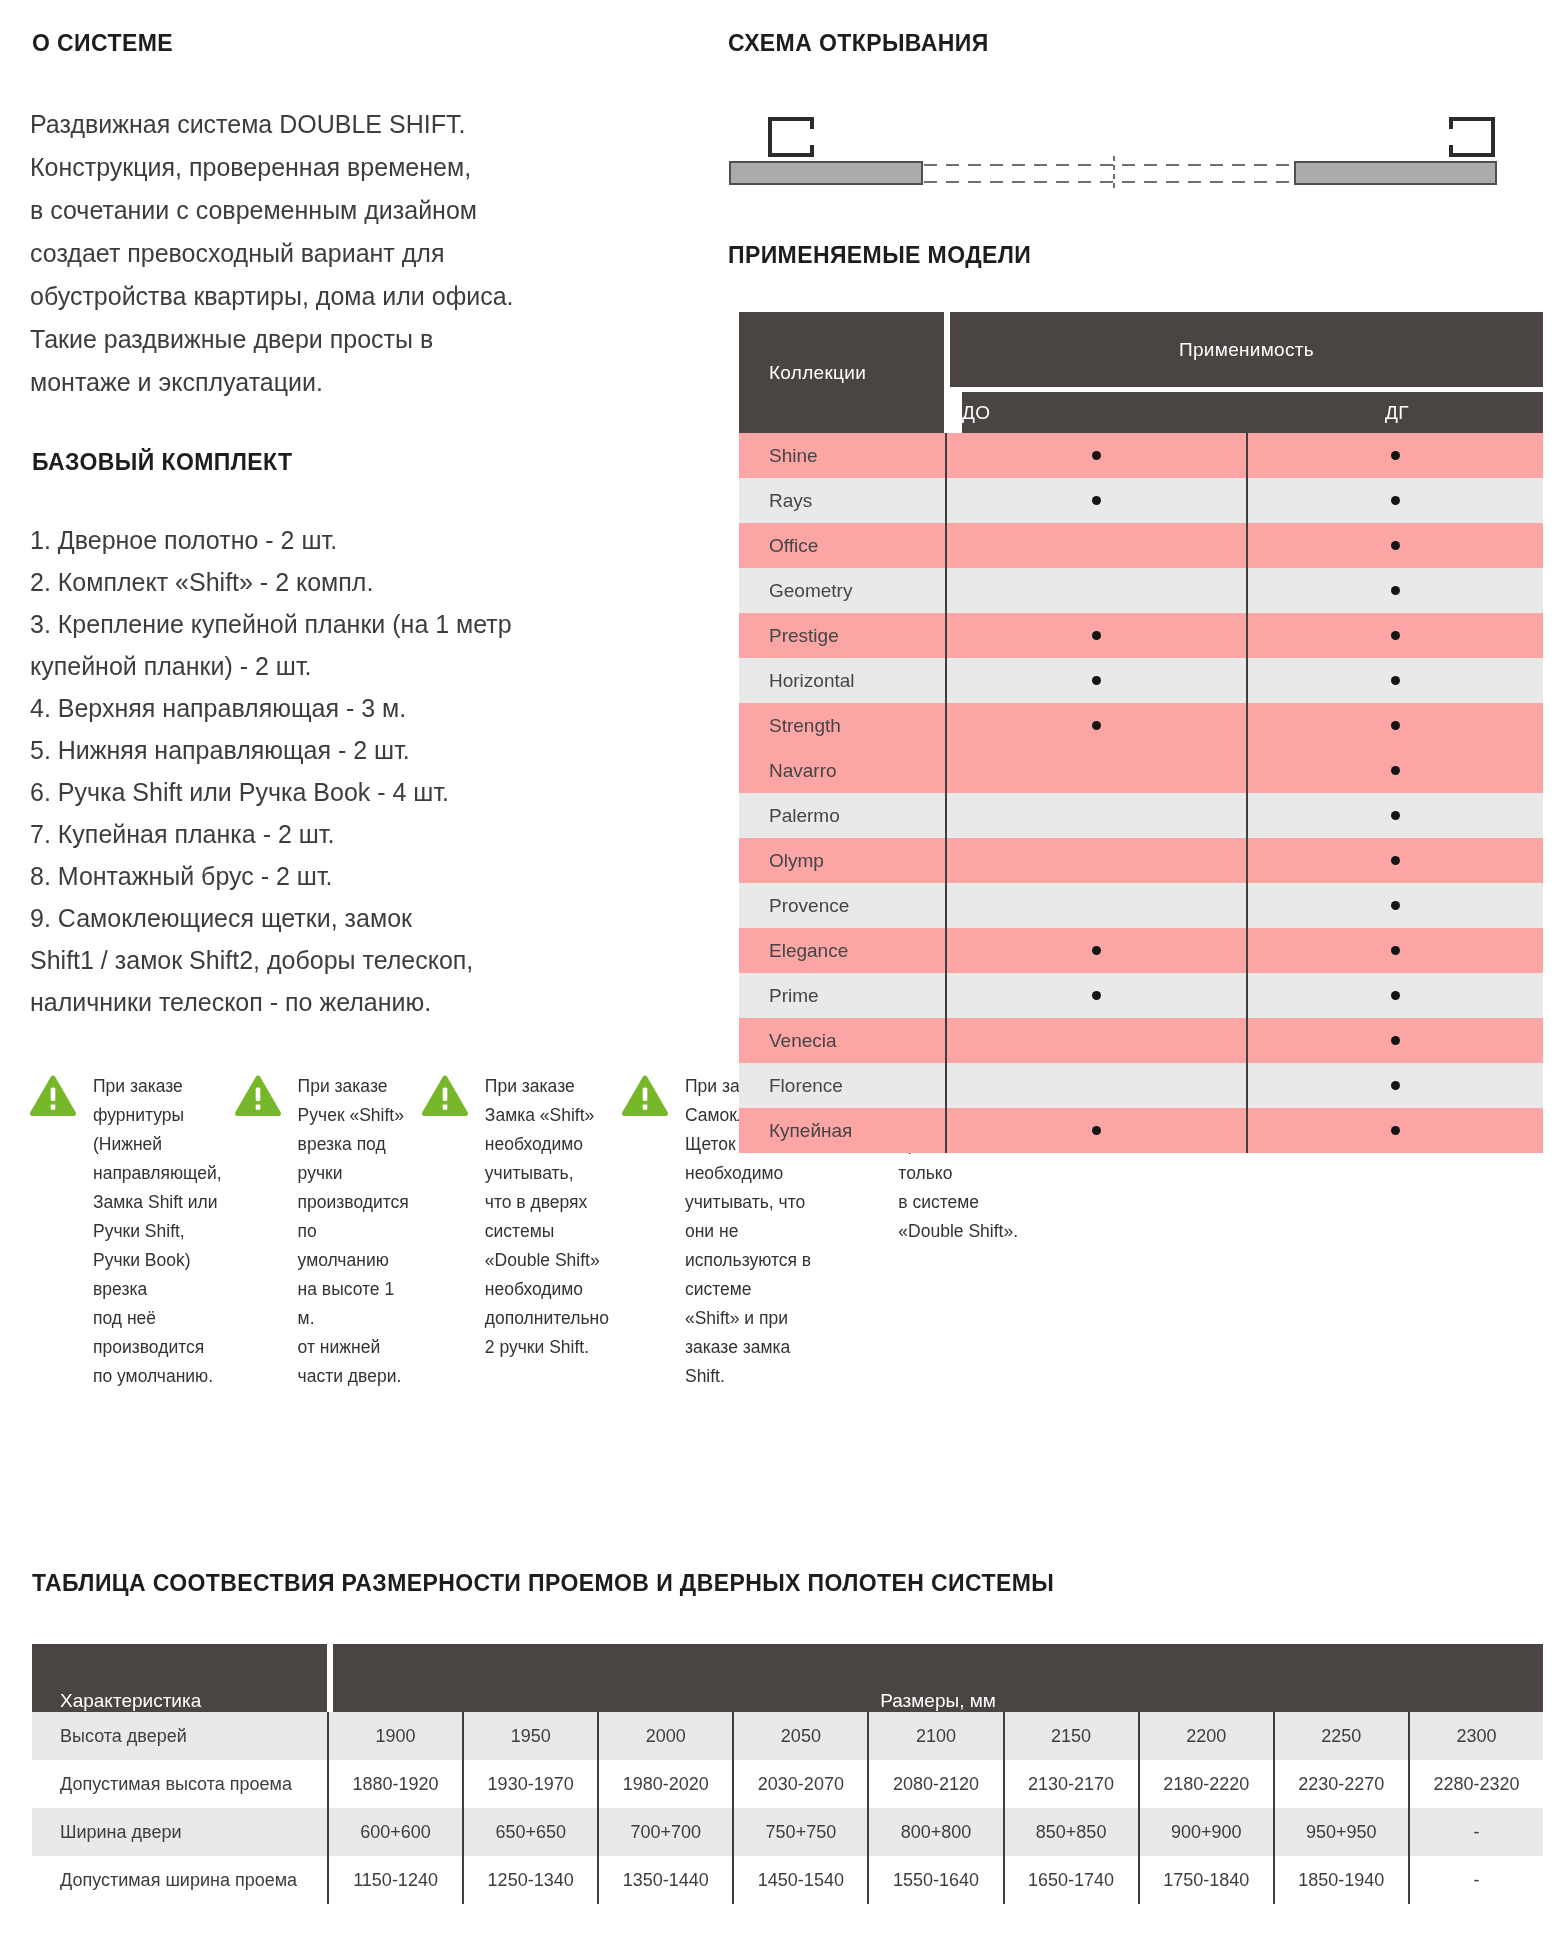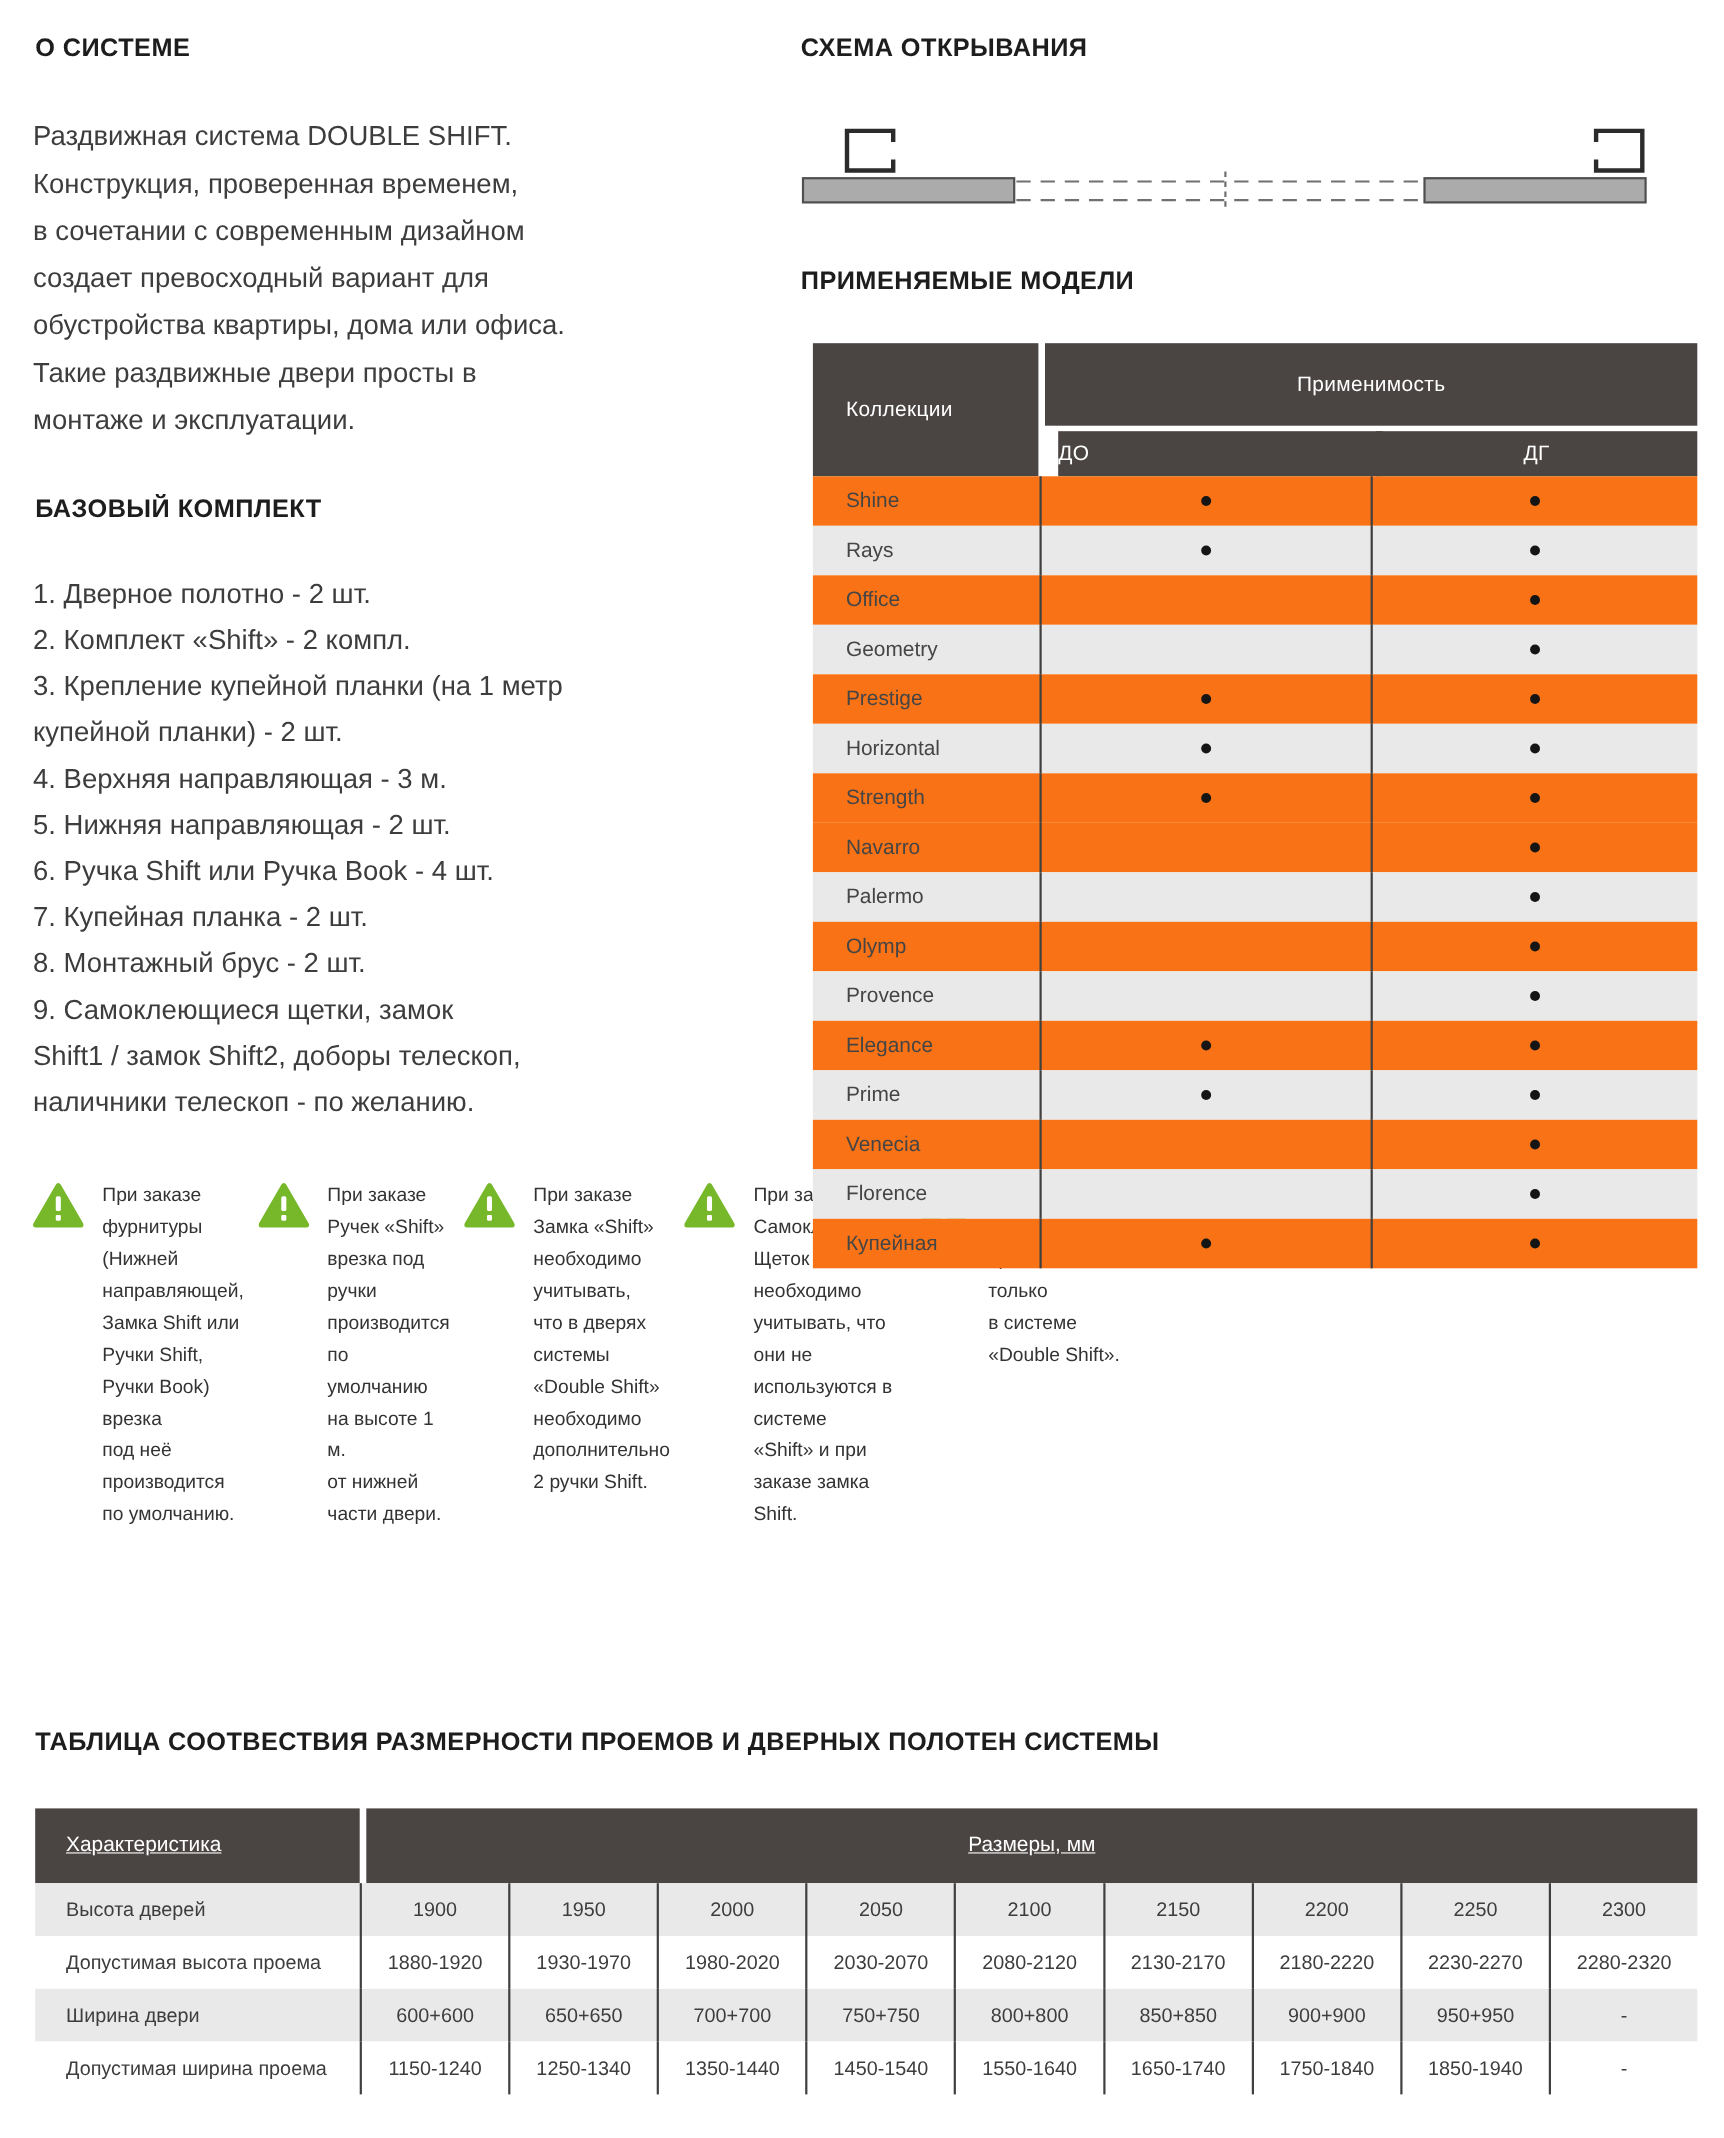--- a/index.html
+++ b/index.html
@@ -31,31 +31,31 @@
   
   .diagram{left:728px;top:98px;}
   
   .m-head{background:var(--header_dark);color:#fff;display:flex;align-items:center;}
   .m-head-label{font-size:19px;letter-spacing:0.3px;}
   .mh-collections{left:739px;top:312px;width:205px;height:121px;padding-left:30px;}
   .mh-applicability{left:950px;top:312px;width:593px;height:75px;justify-content:center;}
   .mh-do{left:950px;top:392px;width:295px;height:41px;justify-content:flex-start;margin-left:12px;}
   .mh-dg{left:1251px;top:392px;width:292px;height:41px;justify-content:center;align-items:center;}
   .m-body{left:739px;top:433px;width:804px;}
-  .m-row{display:flex;height:45px;background:#f97316;}
+  .m-row{display:flex;height:45px;background:#fca5a5;}
   .m-row.shaded{background:var(--row_shaded);}
   .m-name{width:206px;display:flex;align-items:center;padding-left:30px;
           font-size:19px;color:#454545;}
   .m-do{width:301px;border-left:2px solid var(--line_color);}
   .m-dg{flex:1;border-left:2px solid var(--line_color);}
   .dot-cell{display:flex;align-items:center;justify-content:center;}
   .dot{width:9px;height:9px;border-radius:50%;background:#151515;}
   
   .sizes-title{left:32px;top:1570px;}
-  .s-head{background:var(--header_dark);color:#fff;display:flex;align-items:center;text-decoration:underline;}
+  .s-head{background:var(--header_dark);color:#fff;display:flex;align-items:flex-end;}
   .sh-char{left:32px;top:1644px;width:295px;height:68px;padding-left:28px;font-size:19px;}
   .sh-sizes{left:333px;top:1644px;width:1210px;height:68px;justify-content:center;font-size:19px;}
   .s-body{left:32px;top:1712px;width:1511px;}
   .s-row{display:grid;grid-template-columns:295px repeat(9,1fr);height:48px;background:#fff;}
   .s-row.shaded{background:var(--row_shaded);}
   .s-label{display:flex;align-items:center;padding-left:28px;font-size:18px;color:#3d3d3d;}
   .s-val{display:flex;align-items:center;justify-content:center;font-size:18px;color:#3d3d3d;
          border-left:2px solid var(--line_color);}
 </style>
 </head>

